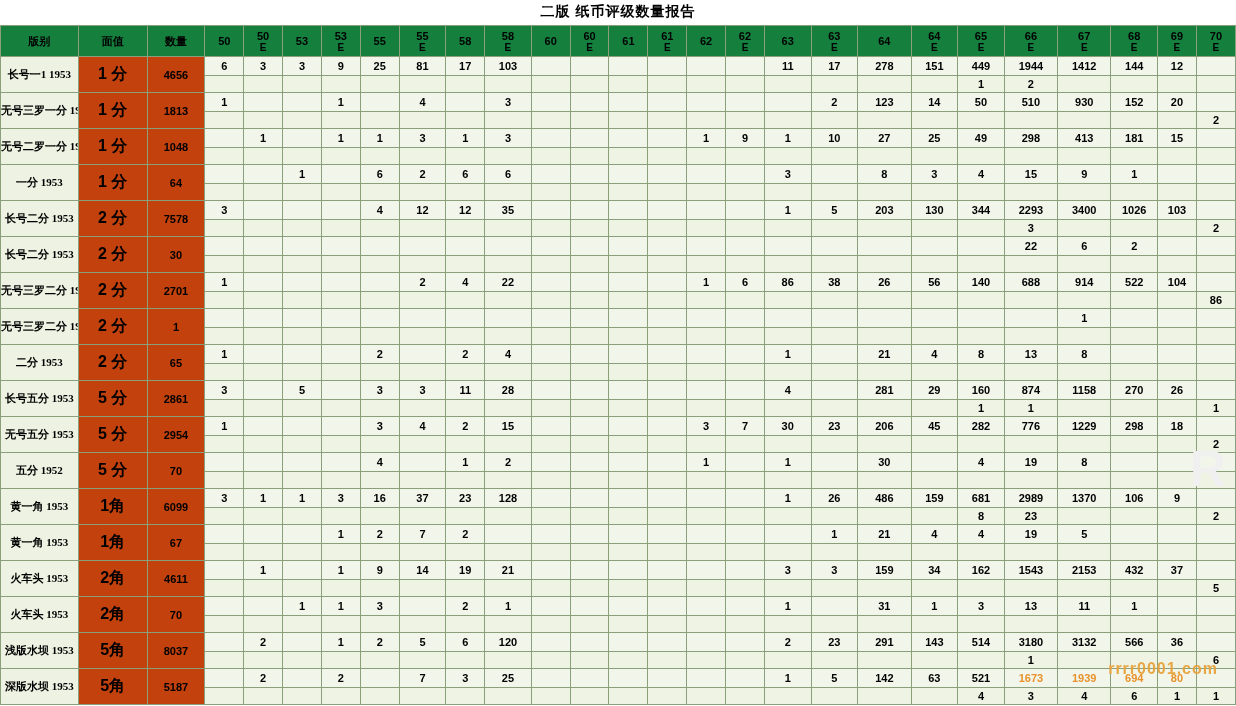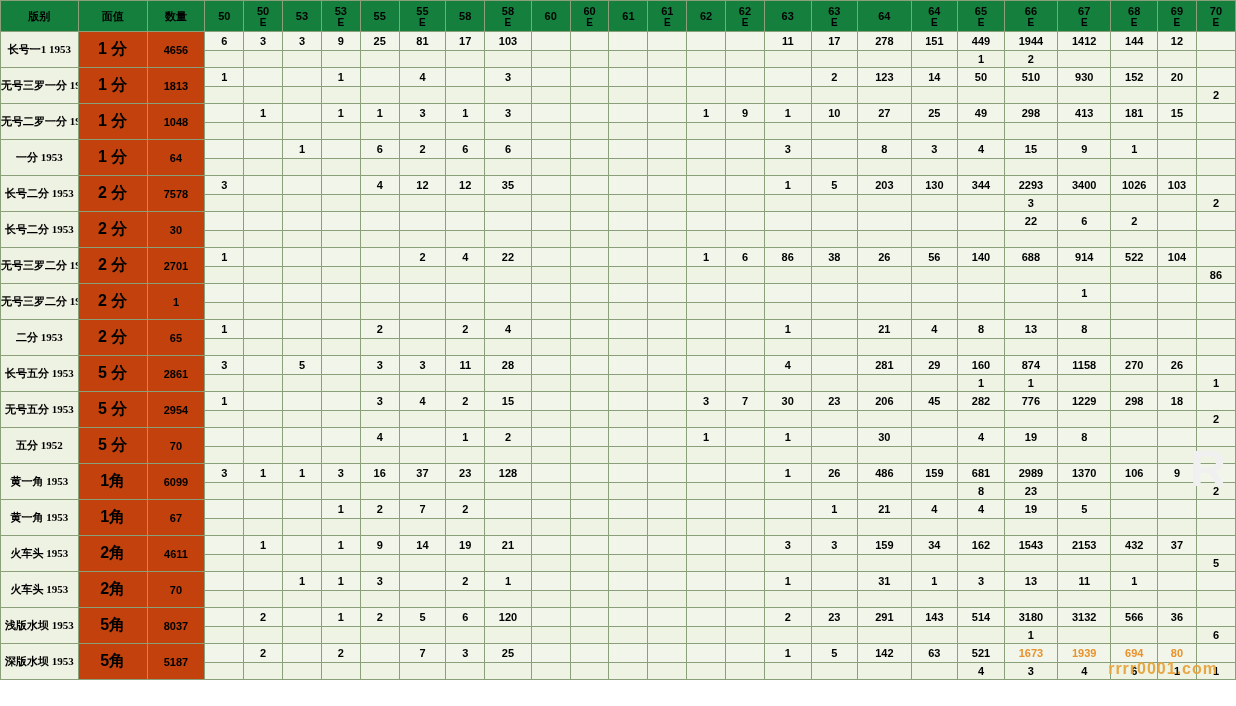--- a/index.html
+++ b/index.html
@@ -104,20 +104,21 @@
     font-weight: bold;
     color: #f0f0f0;
     pointer-events: none;
   }
   .hl-orange { color: #e8922c; }
 </style>
 </head>
 <body>
 
 <div class="page">
+  <div class="title">二版 纸币评级数量报告</div>
 
   <table class="grid">
     <colgroup id="cols">
         <col style="width: 70px;">
         <col style="width: 62px;">
         <col style="width: 52px;">
         <col style="width: 35px;">
         <col style="width: 35px;">
         <col style="width: 35px;">
         <col style="width: 35px;">

